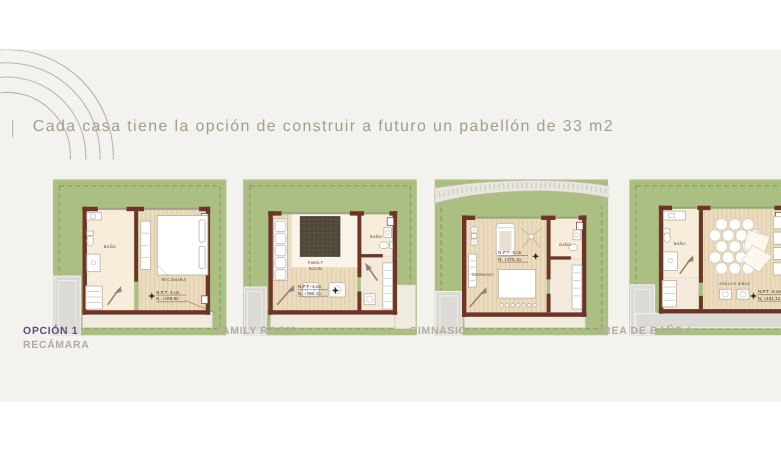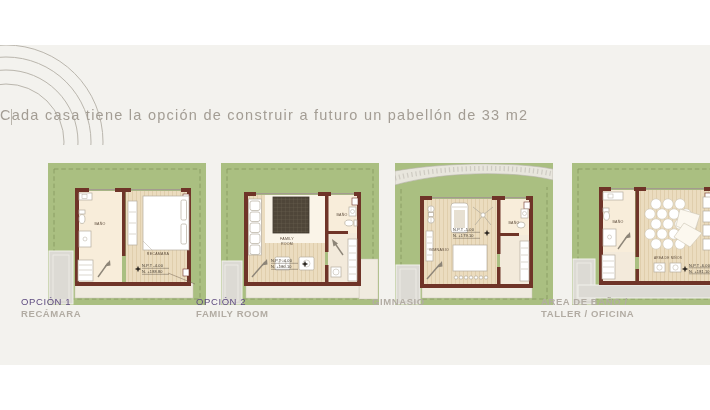--- a/index.html
+++ b/index.html
@@ -4,29 +4,29 @@
 <style>
   html,body{margin:0;padding:0;}
   body{
     width:710px;height:410px;position:relative;overflow:hidden;
     background:#ffffff;
     font-family:"Liberation Sans", sans-serif;
   }
   .band{position:absolute;left:0;top:45px;width:710px;height:320px;background:#f3f2ee;}
   .arcs{position:absolute;left:0;top:45px;}
   .title{
-    position:absolute;left:0;top:107px;width:588px;text-align:left;
+    position:absolute;left:0;top:107px;width:588px;text-align:center;
     font-size:14.5px;color:#a39d94;letter-spacing:1.25px;
   }
   .plan{position:absolute;top:147px;width:158px;height:142px;}
   .plan svg{display:block;width:158px;height:142px;}
   .p1{left:8px;} .p2{left:181px;} .p3{left:355px;} .p4{left:532px;}
   .caption{position:absolute;top:296px;width:155px;}
   .c1{left:21px;} .c2{left:196px;} .c3{left:372px;} .c4{left:541px;}
-  .opt-name{font-weight:normal;font-size:9.5px;color:#5e4b80;letter-spacing:0.6px;line-height:12px;}
+  .opt-name{font-weight:bold;font-size:9.5px;color:#5e4b80;letter-spacing:0.6px;line-height:12px;}
   .opt-sub{font-weight:bold;font-size:9.5px;color:#b2aca3;letter-spacing:0.6px;line-height:12px;}
   
   .g-green{fill:#aabf81;}
   .g-dash{fill:none;stroke:#8b9e64;stroke-width:1;stroke-dasharray:4.5 2.8;}
   .wall{fill:#6f3428;}
   .win{fill:#a39b8e;}
   .cream{fill:#f8edda;}
   .cream2{fill:#f3eadb;}
   .furn{fill:#ffffff;stroke:#b5ad9e;stroke-width:0.7;}
   .furn-l{fill:none;stroke:#b5ad9e;stroke-width:0.5;}
@@ -376,23 +376,21 @@
   <line class="lead" x1="117" y1="110.8" x2="141" y2="110.8"></line>
 </svg>
 </figure>
 
 <div class="caption c1">
   <div class="opt-name">OPCIÓN 1</div>
   <div class="opt-sub">RECÁMARA</div>
   <div class="opt-sub"></div>
 </div>
 <div class="caption c2">
-  <div class="opt-name">OPCIÓN 2</div>
   <div class="opt-sub">FAMILY ROOM</div>
 </div>
 <div class="caption c3">
   <div class="opt-sub">GIMNASIO</div>
   <div class="opt-sub"></div>
 </div>
 <div class="caption c4">
   <div class="opt-sub">AREA DE BAÑO /</div>
-  <div class="opt-sub">TALLER / OFICINA</div>
 </div>
 
 </body></html>

